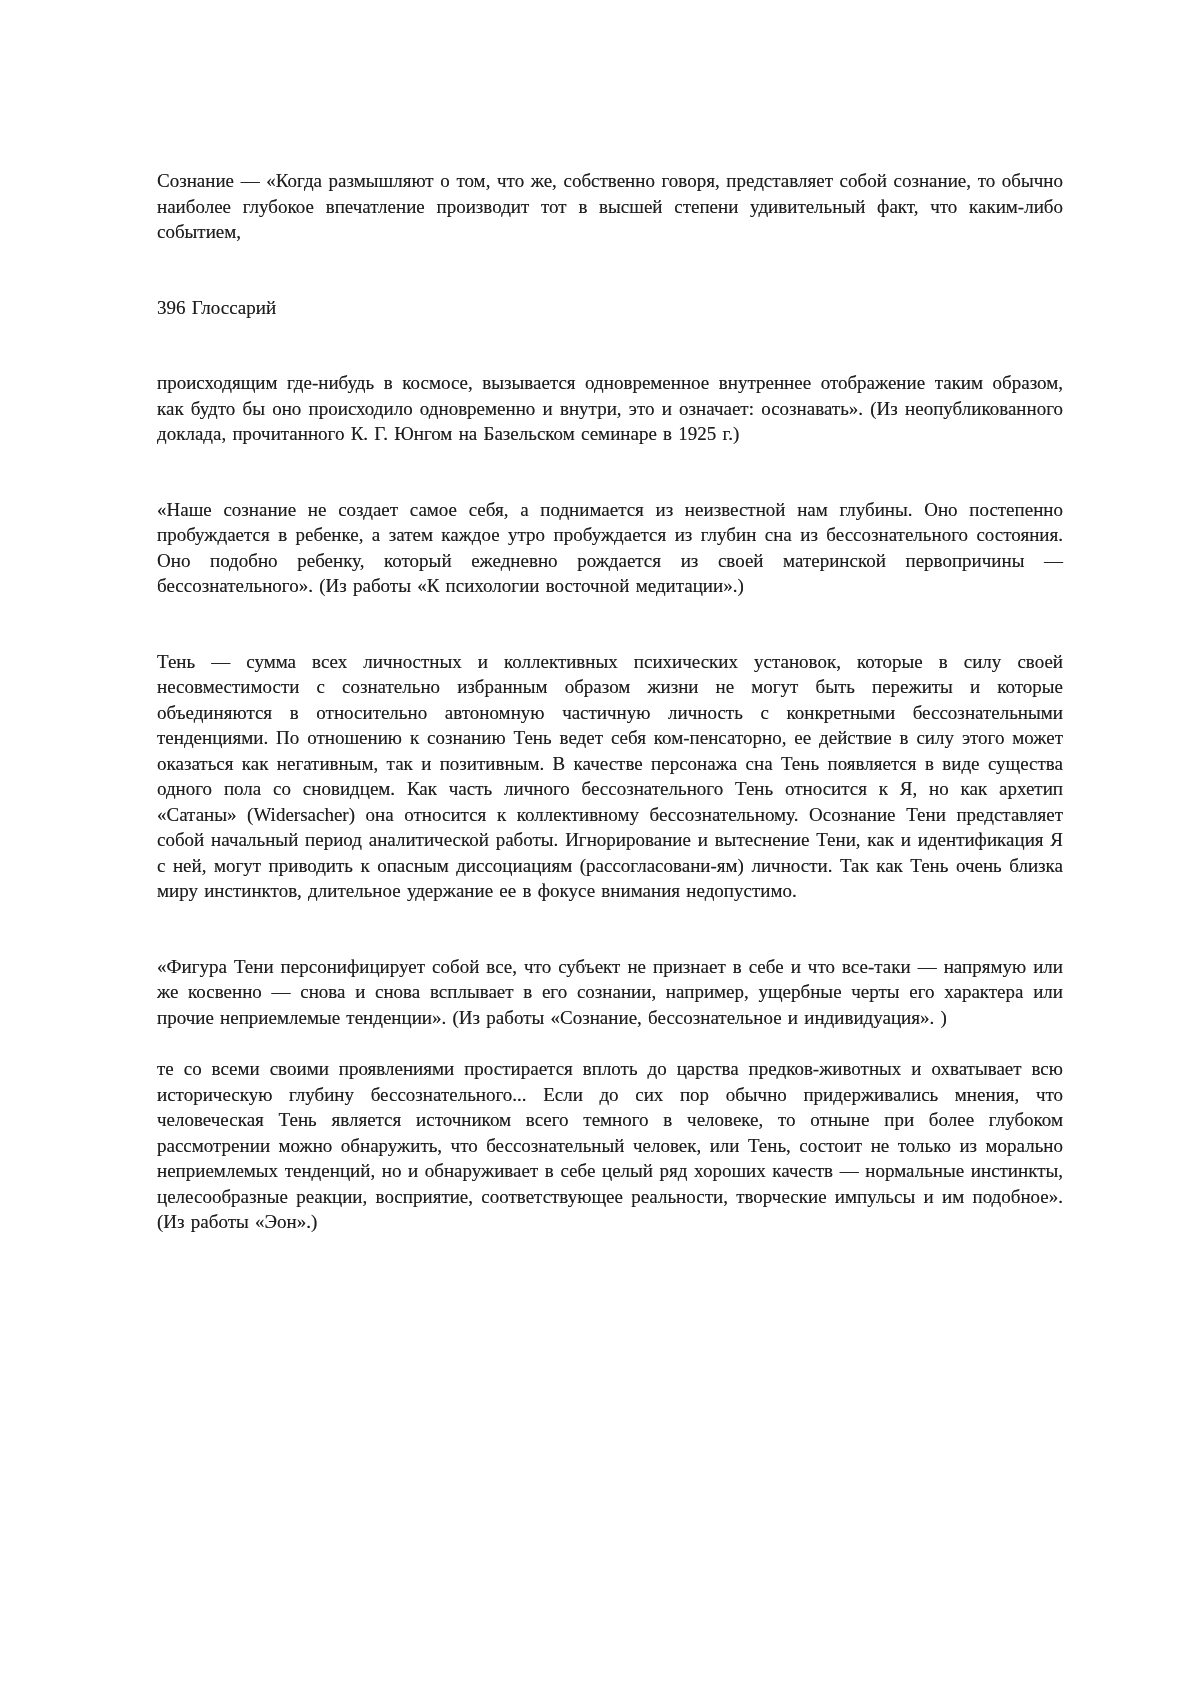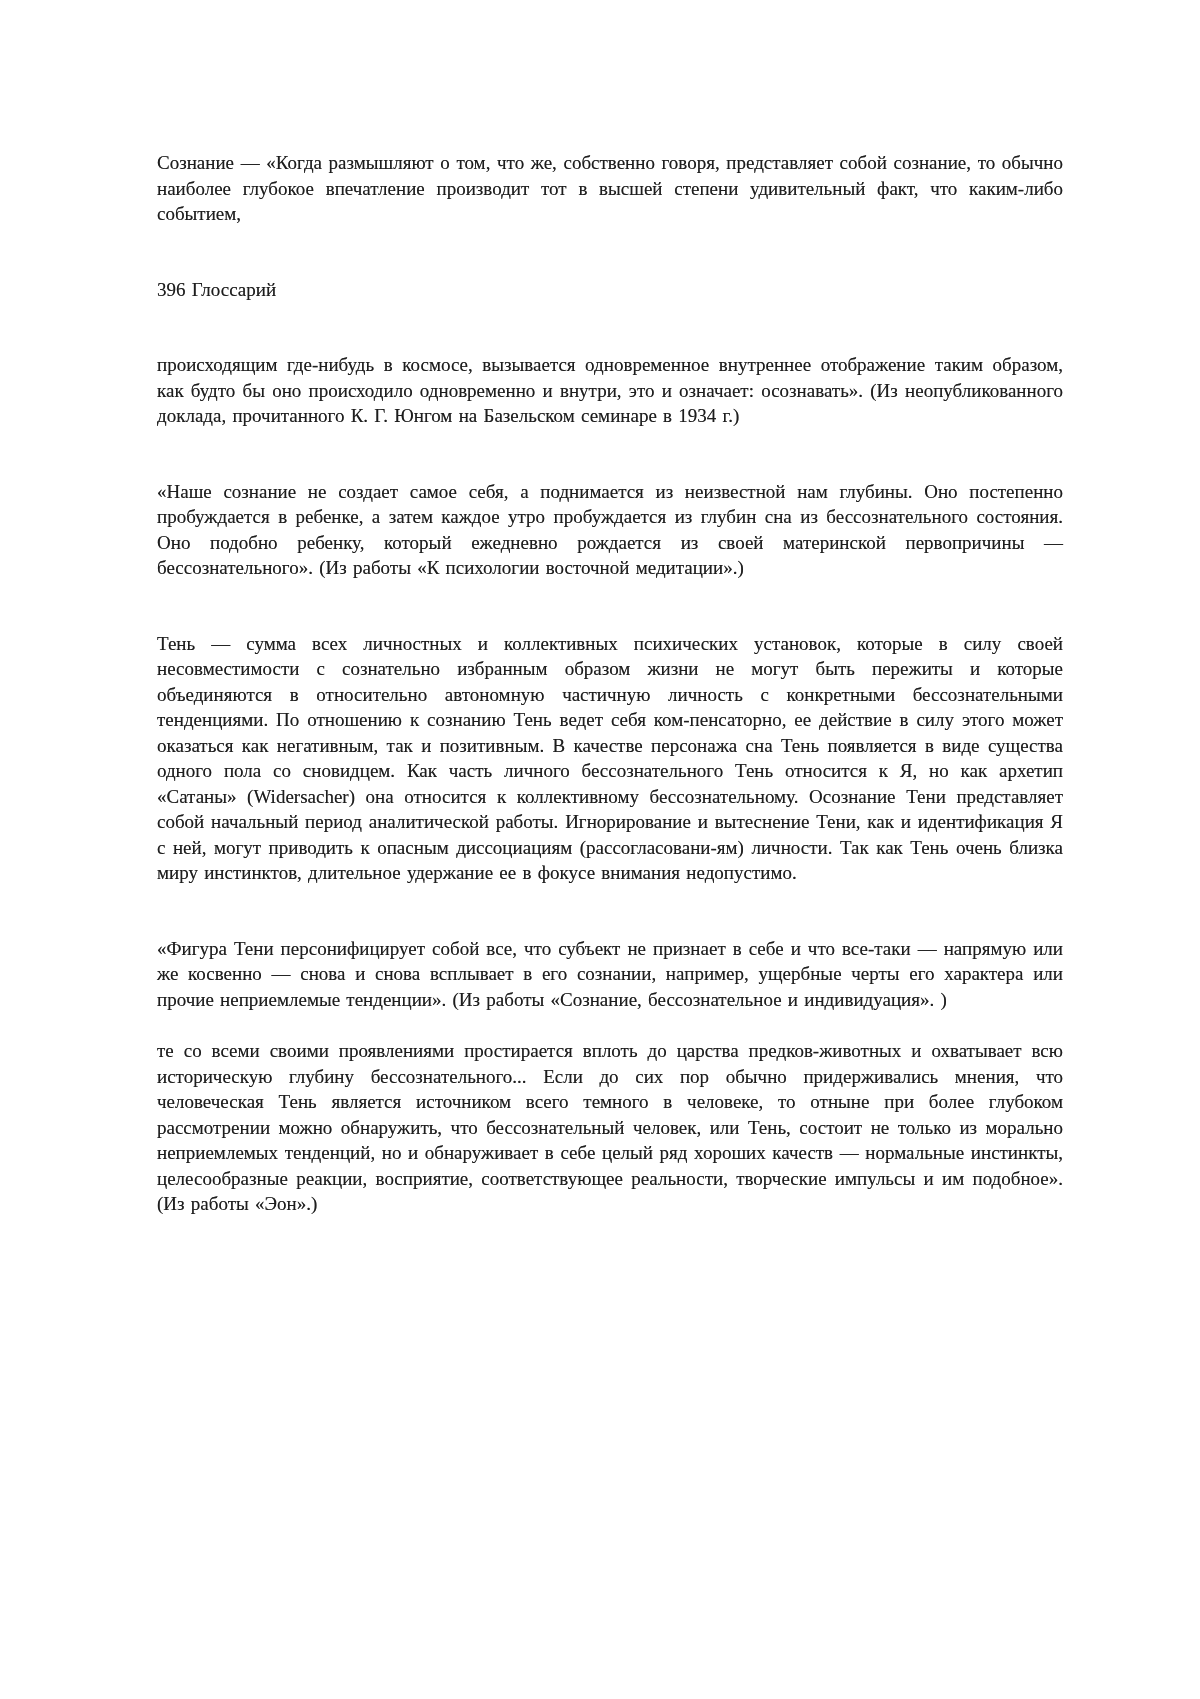--- a/index.html
+++ b/index.html
@@ -10,21 +10,21 @@
   body {
     width: 1200px;
     height: 1699px;
     position: relative;
     overflow: hidden;
     font-family: "Liberation Serif", "DejaVu Serif", serif;
   }
   .page {
     position: absolute;
     left: 157px;
-    top: 150px;
+    top: 168px;
     width: 906px;
     color: #1e1e1e;
   }
   .para {
     font-size: 19px;
     line-height: 25.5px;
     margin: 0 0 50px 0;
     text-align: justify;
     text-align-last: left;
     word-spacing: 1.5px;
@@ -42,21 +42,21 @@
   }
 </style>
 </head>
 <body>
 
 <div class="page">
   <p class="para">Сознание — «Когда размышляют о том, что же, собственно говоря, представляет собой сознание, то обычно наиболее глубокое впечатление производит тот в высшей степени удивительный факт, что каким-либо событием,</p>
 
   <p class="para header-line">396 Глоссарий</p>
 
-  <p class="para">происходящим где-нибудь в космосе, вызывается одновременное внутреннее отображение таким образом, как будто бы оно происходило одновременно и внутри, это и означает: осознавать». (Из неопубликованного доклада, прочитанного К. Г. Юнгом на Базельском семинаре в 1934 г.)</p>
+  <p class="para">происходящим где-нибудь в космосе, вызывается одновременное внутреннее отображение таким образом, как будто бы оно происходило одновременно и внутри, это и означает: осознавать». (Из неопубликованного доклада, прочитанного К. Г. Юнгом на Базельском семинаре в 1925 г.)</p>
 
   <p class="para">«Наше сознание не создает самое себя, а поднимается из неизвестной нам глубины. Оно постепенно пробуждается в ребенке, а затем каждое утро пробуждается из глубин сна из бессознательного состояния. Оно подобно ребенку, который ежедневно рождается из своей материнской первопричины — бессознательного». (Из работы «К психологии восточной медитации».)</p>
 
   <p class="para">Тень — сумма всех личностных и коллективных психических установок, которые в силу своей несовместимости с сознательно избранным образом жизни не могут быть пережиты и которые объединяются в относительно автономную частичную личность с конкретными бессознательными тенденциями. По отношению к сознанию Тень ведет себя ком-пенсаторно, ее действие в силу этого может оказаться как негативным, так и позитивным. В качестве персонажа сна Тень появляется в виде существа одного пола со сновидцем. Как часть личного бессознательного Тень относится к Я, но как архетип «Сатаны» (Widersacher) она относится к коллективному бессознательному. Осознание Тени представляет собой начальный период аналитической работы. Игнорирование и вытеснение Тени, как и идентификация Я с ней, могут приводить к опасным диссоциациям (рассогласовани-ям) личности. Так как Тень очень близка миру инстинктов, длительное удержание ее в фокусе внимания недопустимо.</p>
 
   <p class="para tight">«Фигура Тени персонифицирует собой все, что субъект не признает в себе и что все-таки — напрямую или же косвенно — снова и снова всплывает в его сознании, например, ущербные черты его характера или прочие неприемлемые тенденции». (Из работы «Сознание, бессознательное и индивидуация». )</p>
 
 
   <p class="para">те со всеми своими проявлениями простирается вплоть до царства предков-животных и охватывает всю историческую глубину бессознательного... Если до сих пор обычно придерживались мнения, что человеческая Тень является источником всего темного в человеке, то отныне при более глубоком рассмотрении можно обнаружить, что бессознательный человек, или Тень, состоит не только из морально неприемлемых тенденций, но и обнаруживает в себе целый ряд хороших качеств — нормальные инстинкты, целесообразные реакции, восприятие, соответствующее реальности, творческие импульсы и им подобное». (Из работы «Эон».)</p>
 

